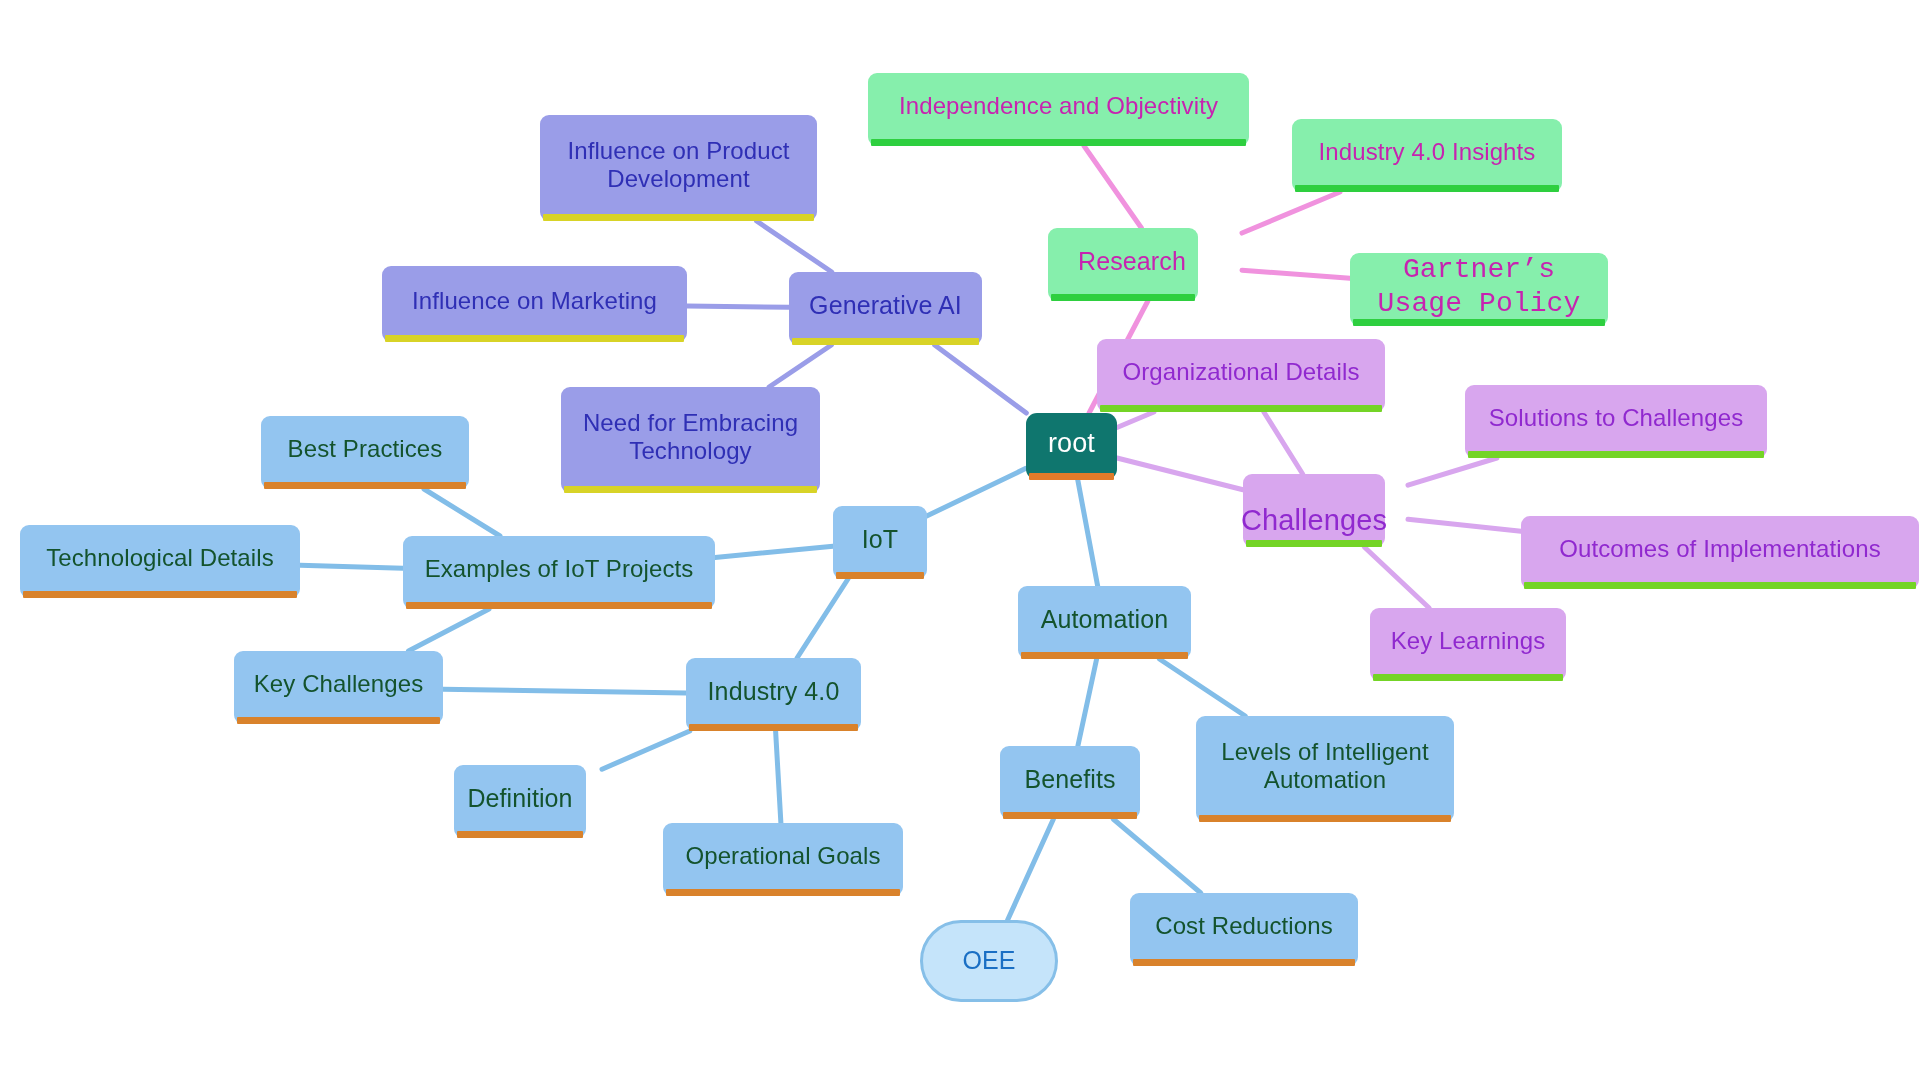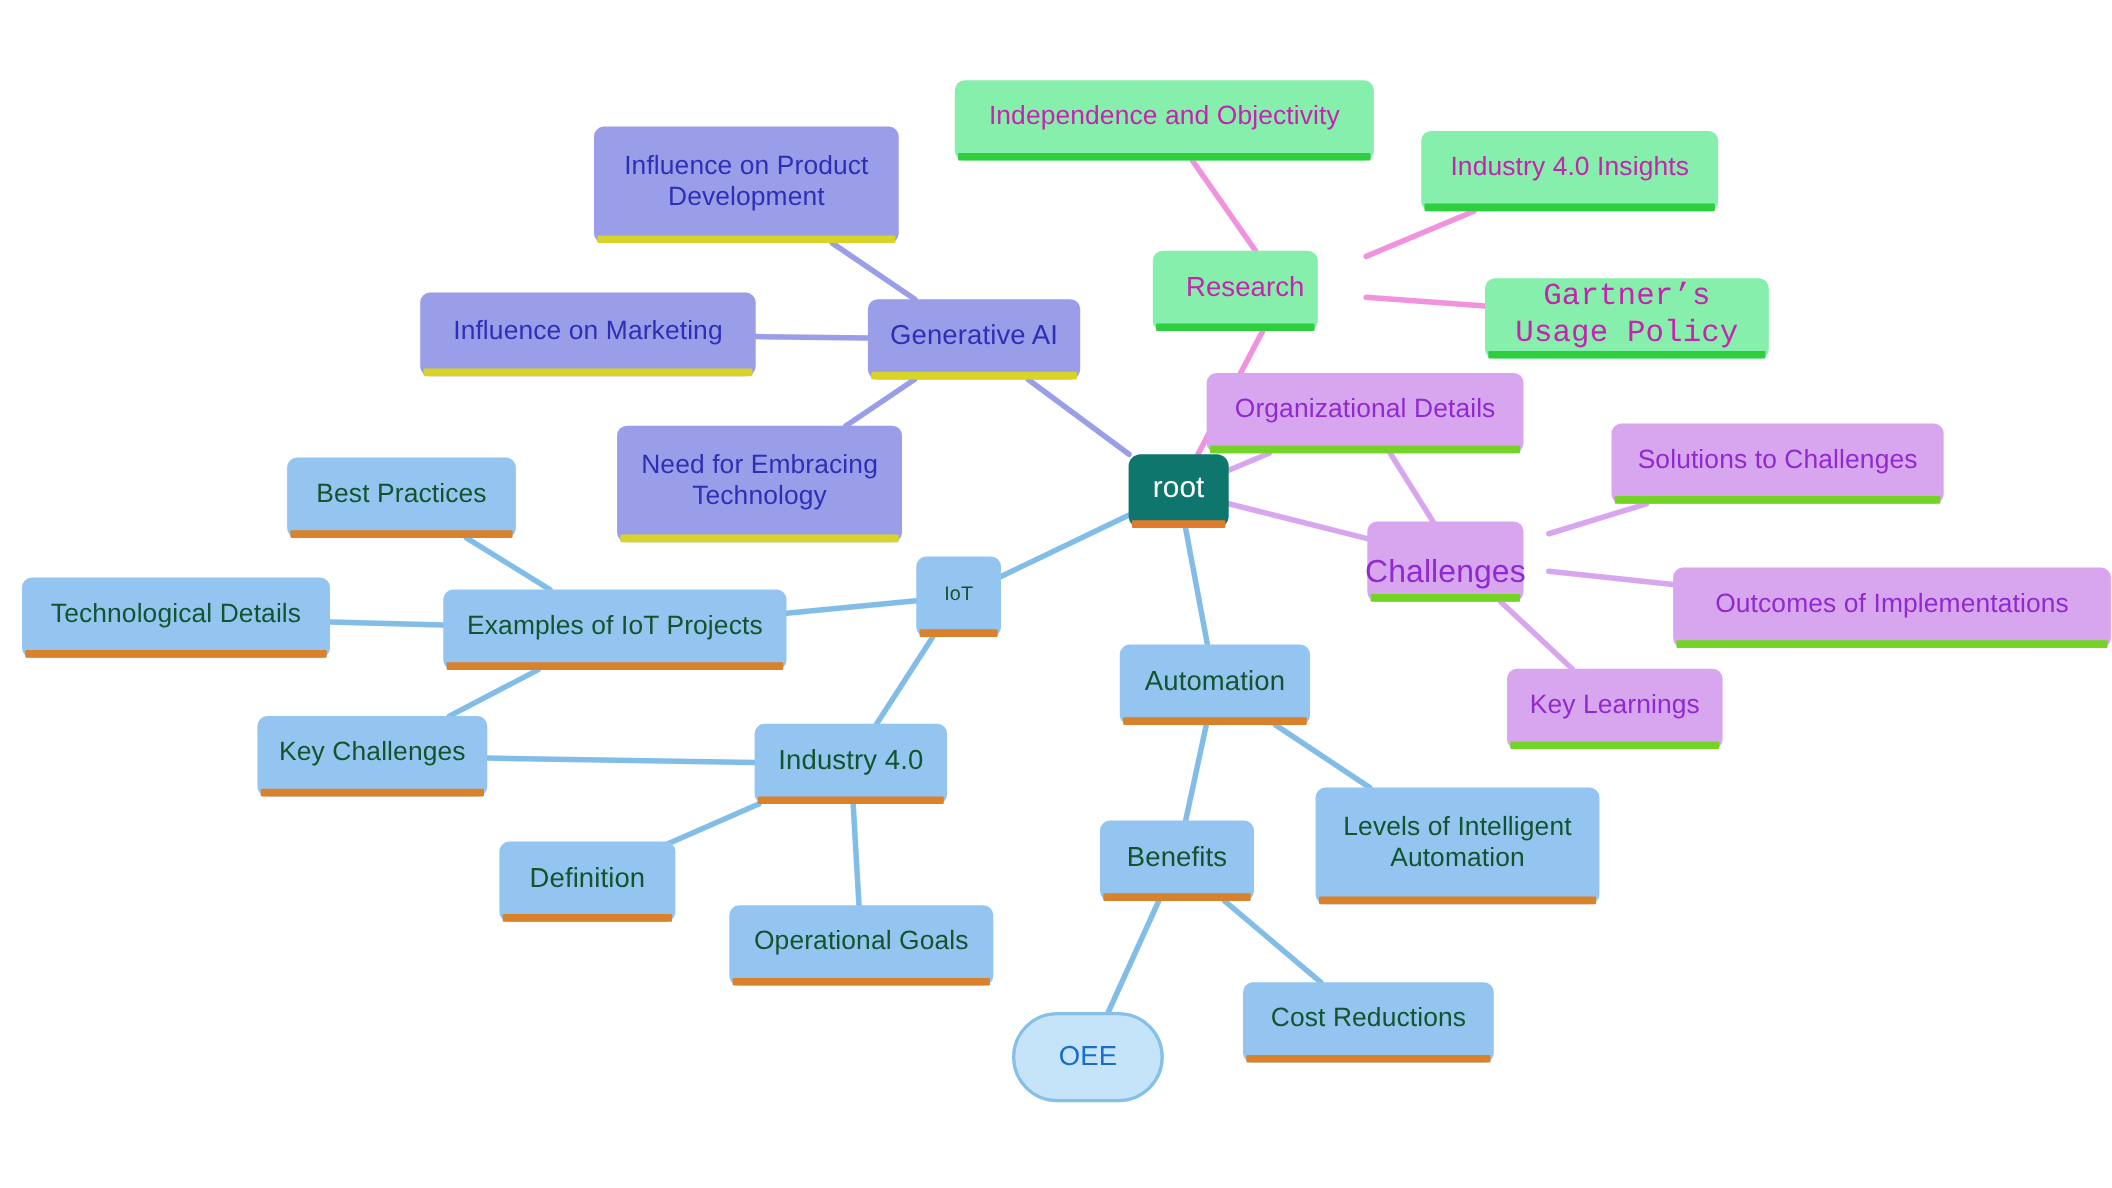--- a/index.html
+++ b/index.html
@@ -135,27 +135,27 @@
 Technology</span><span class="underline"></span></div>
       <div class="node n-pink" style="left: 1048px; top: 228px; width: 150px; height: 73px; font-size: 25px; padding-left: 32px;"><span class="node-label">Research</span><span class="underline"></span></div>
       <div class="node n-pink" style="left: 868px; top: 73px; width: 381px; height: 73px; font-size: 24px;"><span class="node-label">Independence and Objectivity</span><span class="underline"></span></div>
       <div class="node n-pink" style="left: 1292px; top: 119px; width: 270px; height: 73px; font-size: 24px;"><span class="node-label">Industry 4.0 Insights</span><span class="underline"></span></div>
       <div class="node n-pink" style="left: 1350px; top: 253px; width: 258px; height: 73px; font-size: 28px; font-family: Liberation Mono, monospace;"><span class="node-label">Gartner’s Usage Policy</span><span class="underline"></span></div>
       <div class="node n-orchid" style="left: 1097px; top: 339px; width: 288px; height: 73px; font-size: 24px;"><span class="node-label">Organizational Details</span><span class="underline"></span></div>
       <div class="node n-orchid" style="left: 1243px; top: 474px; width: 142px; height: 73px; font-size: 29px; align-items: flex-end;"><span class="node-label">Challenges</span><span class="underline"></span></div>
       <div class="node n-orchid" style="left: 1465px; top: 385px; width: 302px; height: 73px; font-size: 24px;"><span class="node-label">Solutions to Challenges</span><span class="underline"></span></div>
       <div class="node n-orchid" style="left: 1521px; top: 516px; width: 398px; height: 73px; font-size: 24px;"><span class="node-label">Outcomes of Implementations</span><span class="underline"></span></div>
       <div class="node n-orchid" style="left: 1370px; top: 608px; width: 196px; height: 73px; font-size: 24px;"><span class="node-label">Key Learnings</span><span class="underline"></span></div>
-      <div class="node n-blue" style="left: 833px; top: 506px; width: 77px; height: 73px; font-size: 18px;"><span class="node-label">IoT</span><span class="underline"></span></div>
+      <div class="node n-blue" style="left: 833px; top: 506px; width: 94px; height: 73px; font-size: 25px;"><span class="node-label">IoT</span><span class="underline"></span></div>
       <div class="node n-blue" style="left: 403px; top: 536px; width: 312px; height: 73px; font-size: 24px;"><span class="node-label">Examples of IoT Projects</span><span class="underline"></span></div>
       <div class="node n-blue" style="left: 20px; top: 525px; width: 280px; height: 73px; font-size: 24px;"><span class="node-label">Technological Details</span><span class="underline"></span></div>
       <div class="node n-blue" style="left: 261px; top: 416px; width: 208px; height: 73px; font-size: 24px;"><span class="node-label">Best Practices</span><span class="underline"></span></div>
       <div class="node n-blue" style="left: 234px; top: 651px; width: 209px; height: 73px; font-size: 24px;"><span class="node-label">Key Challenges</span><span class="underline"></span></div>
       <div class="node n-blue" style="left: 686px; top: 658px; width: 175px; height: 73px; font-size: 25px;"><span class="node-label">Industry 4.0</span><span class="underline"></span></div>
-      <div class="node n-blue" style="left: 454px; top: 765px; width: 160px; height: 73px; font-size: 25px;"><span class="node-label">Definition</span><span class="underline"></span></div>
+      <div class="node n-blue" style="left: 454px; top: 765px; width: 132px; height: 73px; font-size: 25px;"><span class="node-label">Definition</span><span class="underline"></span></div>
       <div class="node n-blue" style="left: 663px; top: 823px; width: 240px; height: 73px; font-size: 24px;"><span class="node-label">Operational Goals</span><span class="underline"></span></div>
       <div class="node n-blue" style="left: 1018px; top: 586px; width: 173px; height: 73px; font-size: 25px;"><span class="node-label">Automation</span><span class="underline"></span></div>
       <div class="node n-blue" style="left: 1196px; top: 716px; width: 258px; height: 106px; font-size: 24px;"><span class="node-label">Levels of Intelligent
 Automation</span><span class="underline"></span></div>
       <div class="node n-blue" style="left: 1000px; top: 746px; width: 140px; height: 73px; font-size: 25px;"><span class="node-label">Benefits</span><span class="underline"></span></div>
       <div class="node n-blue" style="left: 1130px; top: 893px; width: 228px; height: 73px; font-size: 24px;"><span class="node-label">Cost Reductions</span><span class="underline"></span></div>
       <div class="node n-oval" style="left: 920px; top: 920px; width: 138px; height: 82px; font-size: 25px;"><span class="node-label">OEE</span></div>
     </div>
 </div>
 

